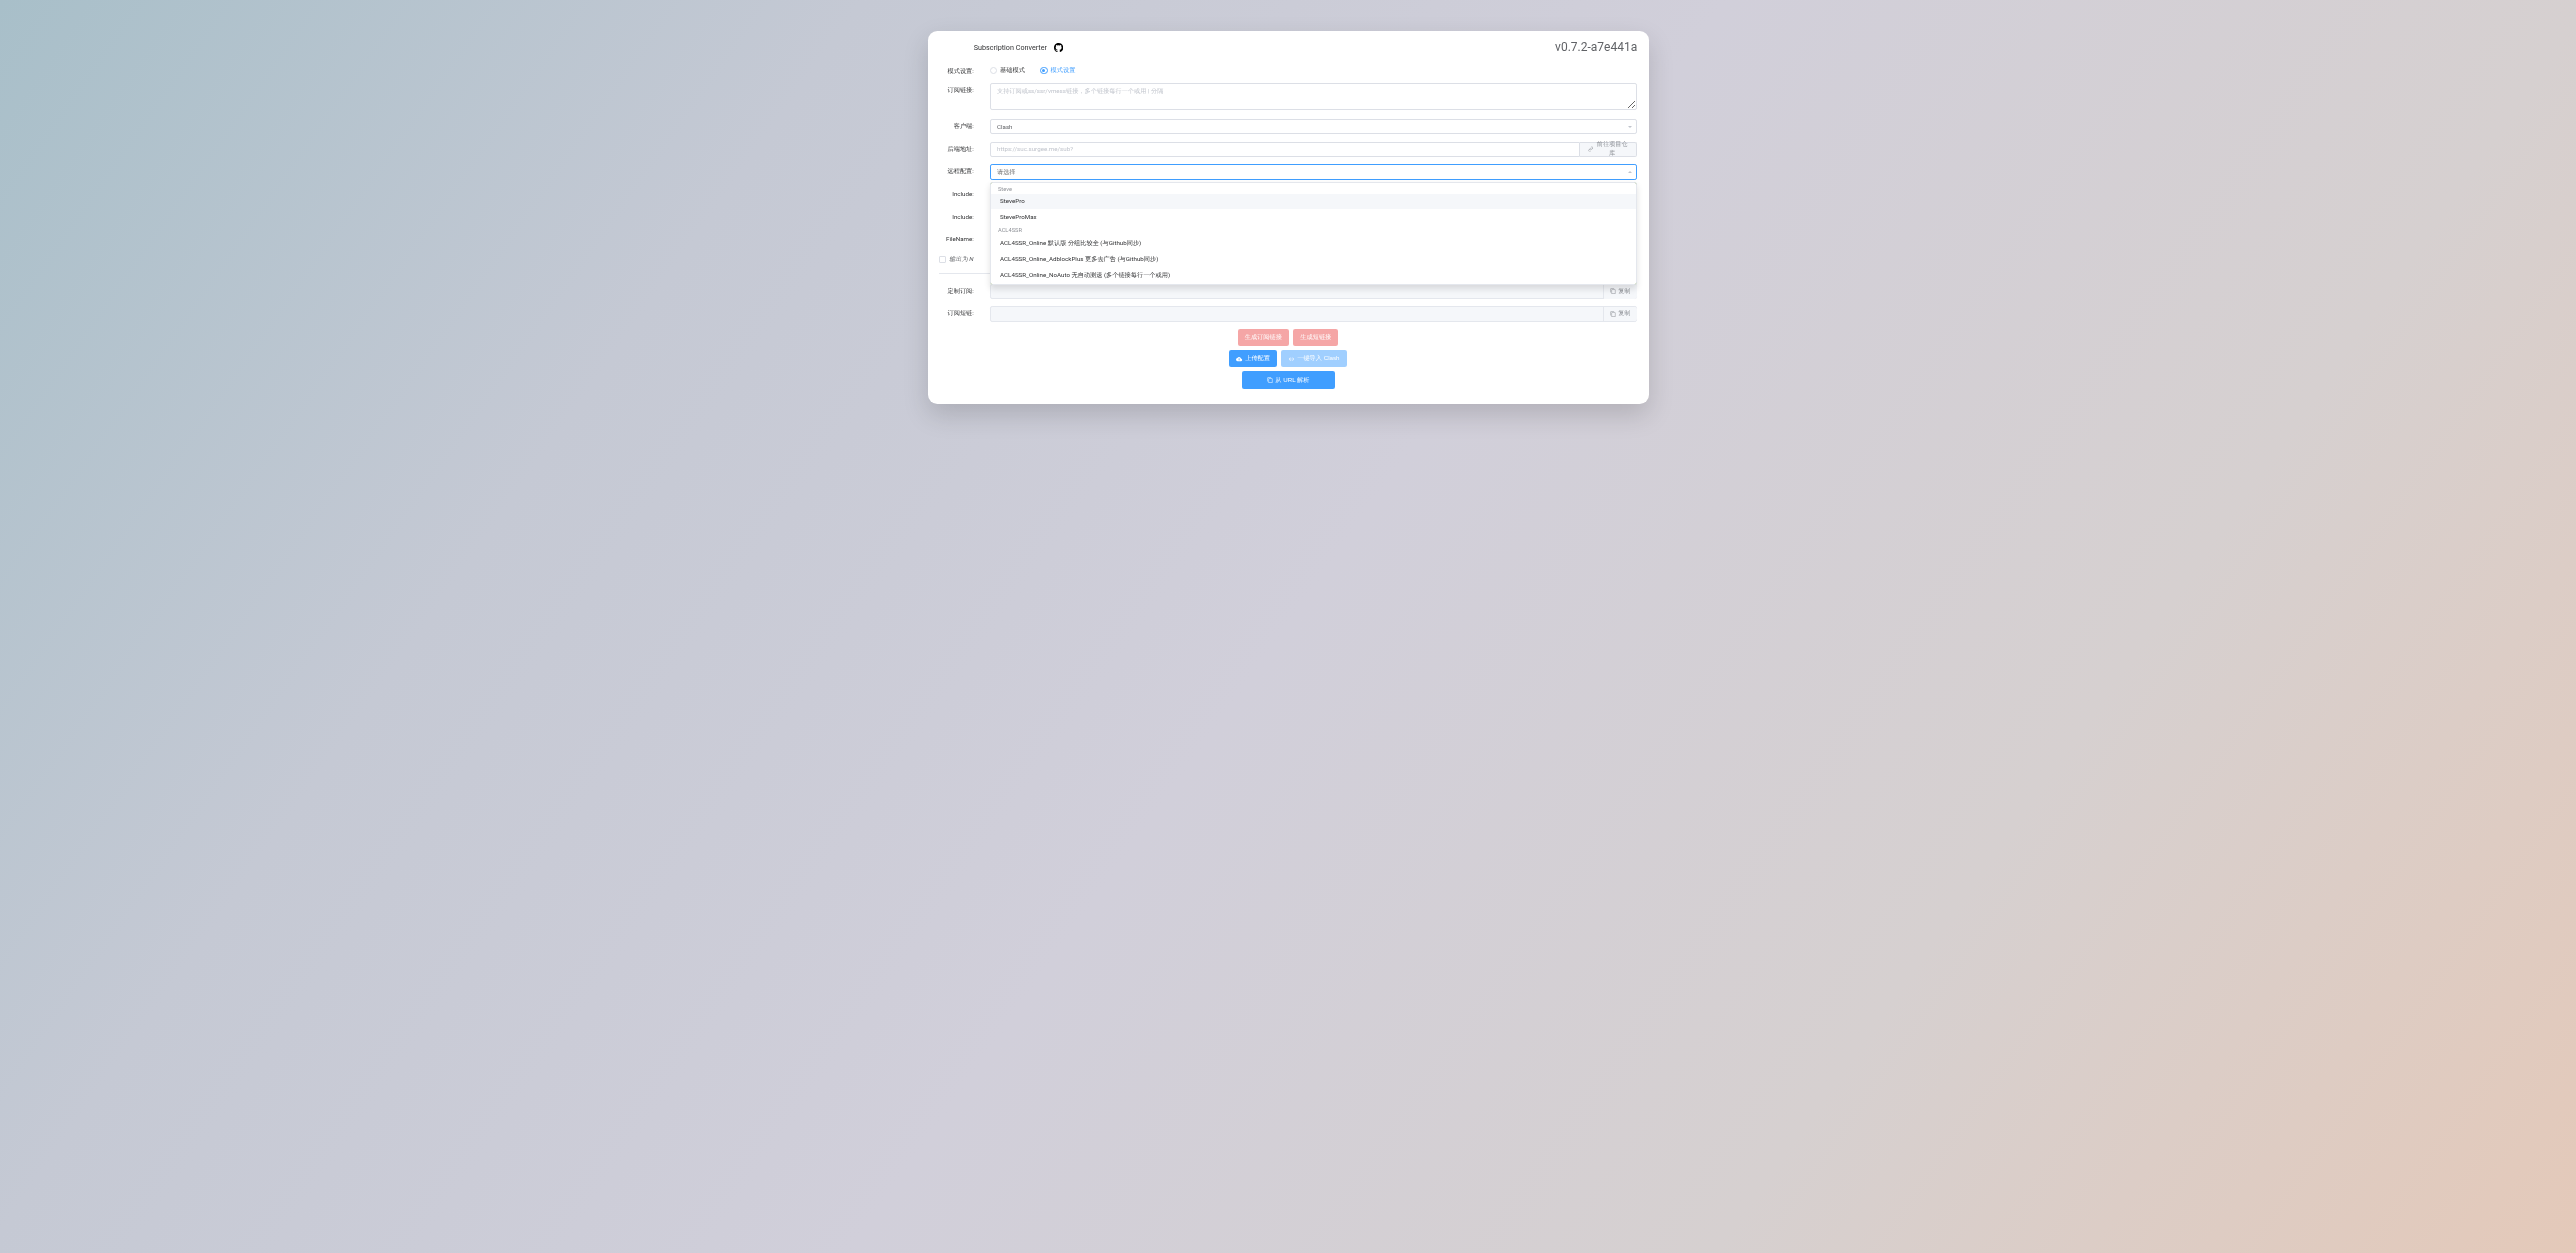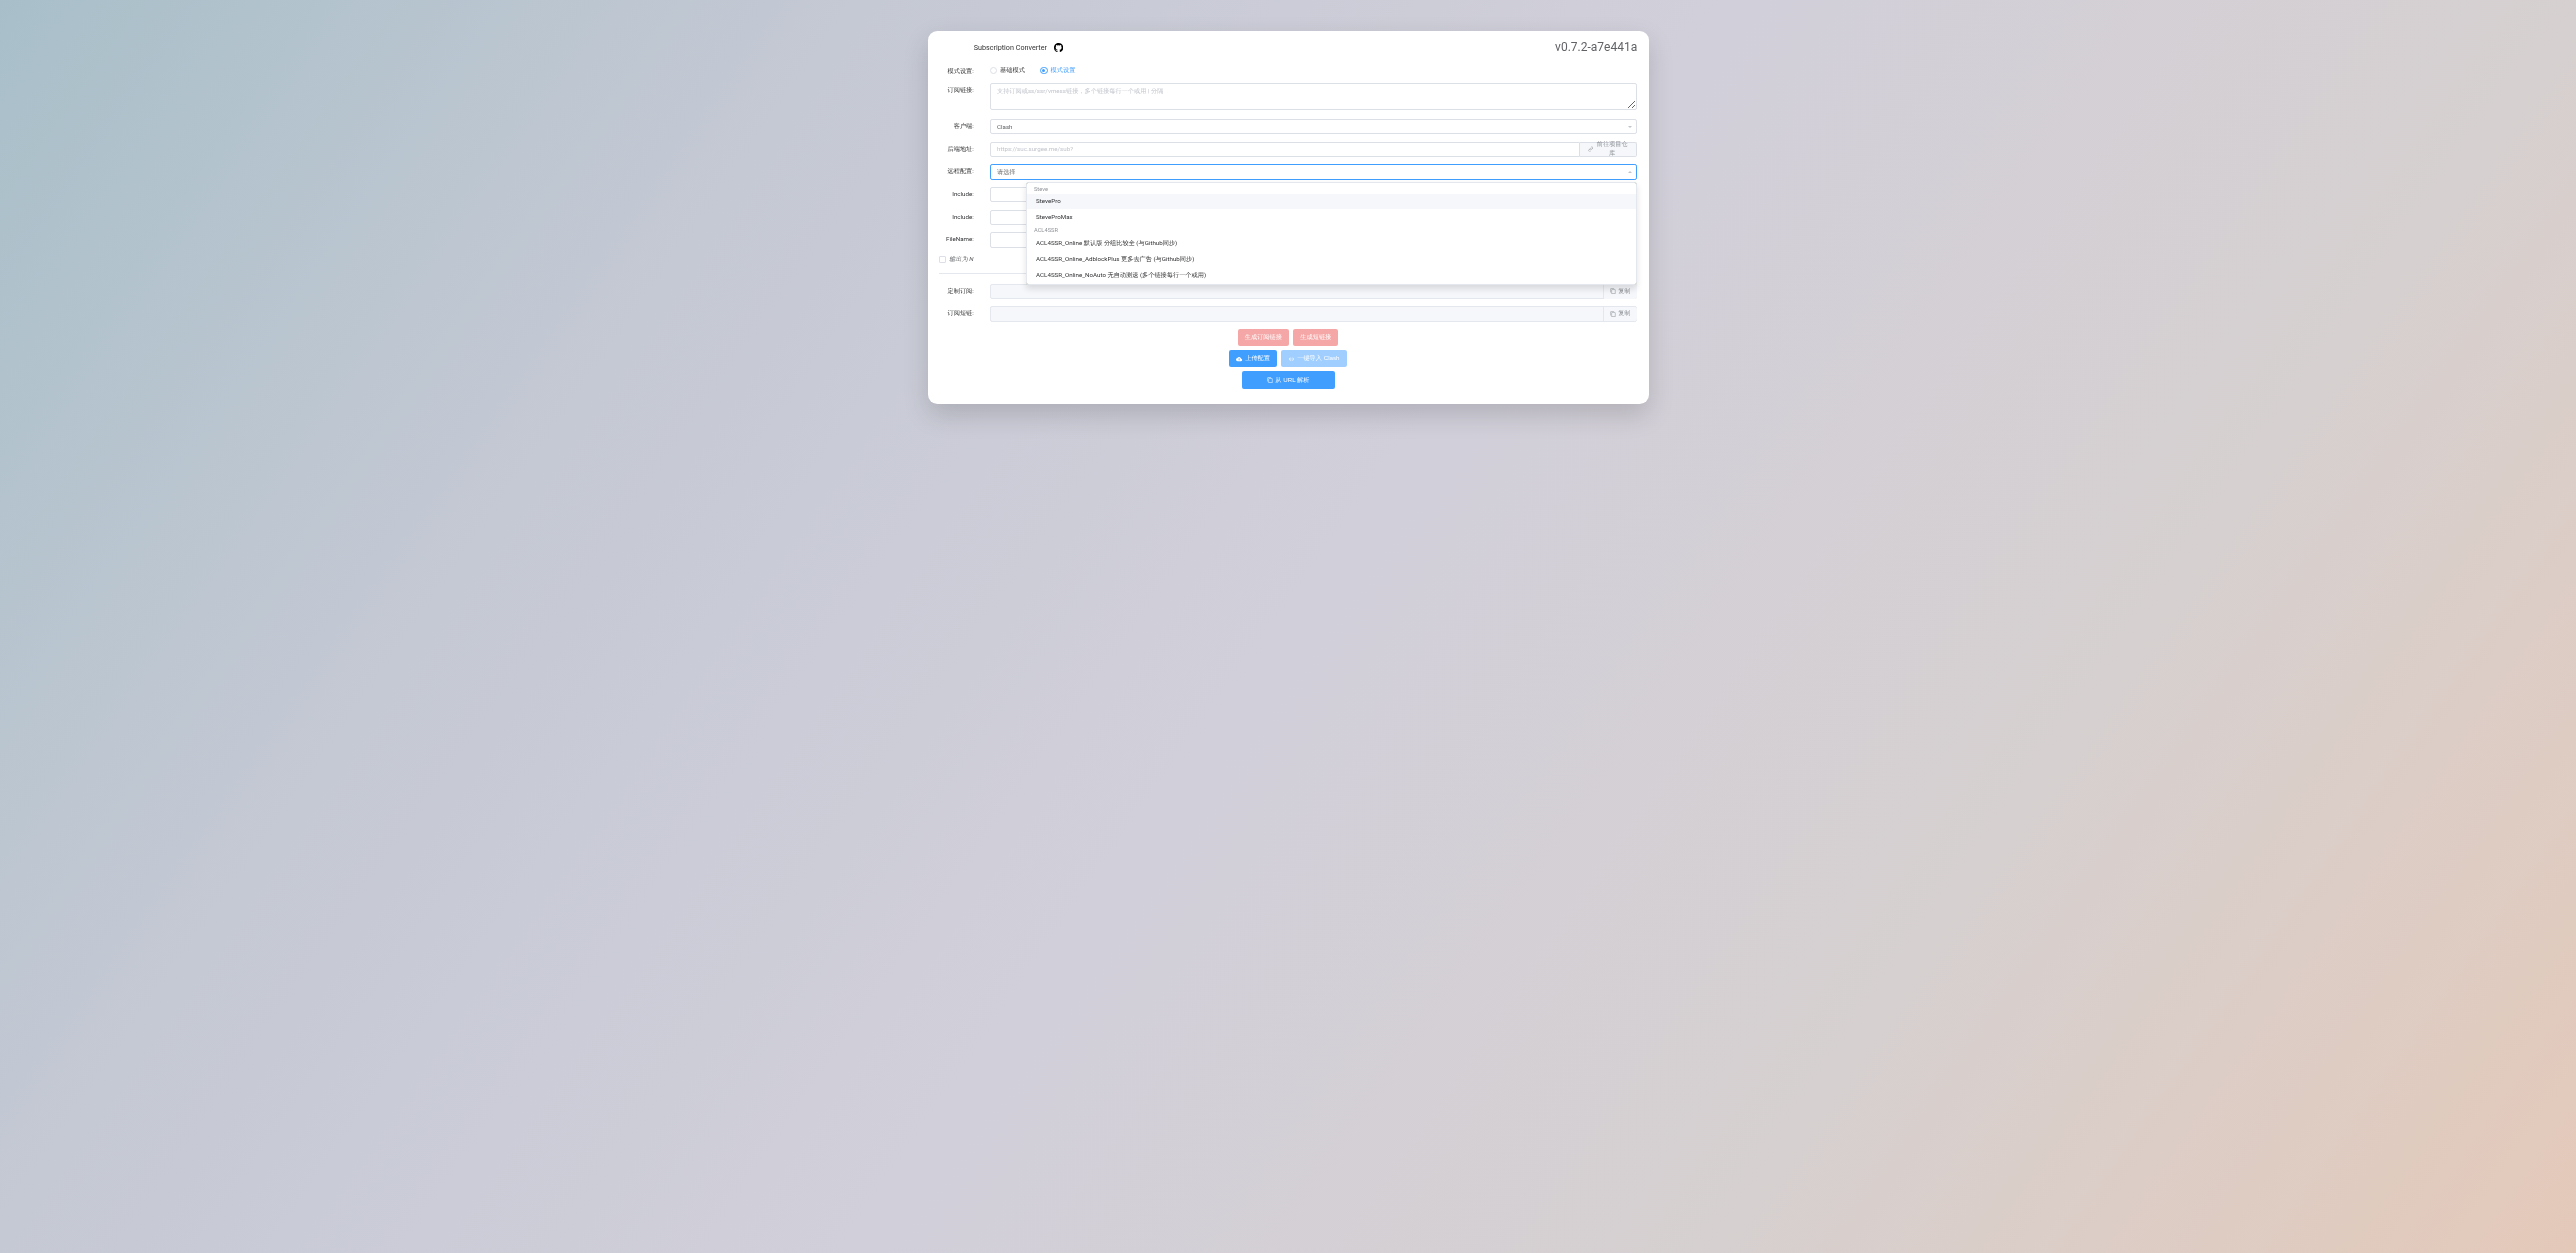--- a/index.html
+++ b/index.html
@@ -116,21 +116,21 @@
     cursor:pointer; display:inline-flex; align-items:center; justify-content:center; gap:2.6px;
   }
   .btn-danger-soft { background:#f5a6a6; color:#fff; }
   .btn-primary { background:#409eff; color:#fff; }
   .btn-primary-soft { background:#a0cfff; color:#fff; }
   .btn-wide { width:93px; }
   .btn svg{width:6.2px;height:6.2px;fill:#fff;}
   .select.focused { border-color:#409eff; outline:none; }
   .dropdown {
     position:absolute; left:0; right:0; top:17.5px; background:#4d7c0f; border:0.5px solid #e4e7ed;
-    border-radius:2.1px; box-shadow:0 3.1px 6.2px rgba(0,0,0,0.12); z-index:10; overflow:hidden;margin-left:36px;
+    border-radius:2.1px; box-shadow:0 3.1px 6.2px rgba(0,0,0,0.12); z-index:10; overflow:hidden;
   }
   .dropdown-group-label {
     font-size:5.7px; color:#909399; padding:3.1px 7.2px 2.1px; background:#fff;
   }
   .dropdown-item {
     font-size:6.2px; color:#303133; padding:3.6px 9.3px; cursor:pointer; background:#fff;
   }
   .dropdown-item.highlight { background:#f5f7fa; }
 </style>
 </head>

